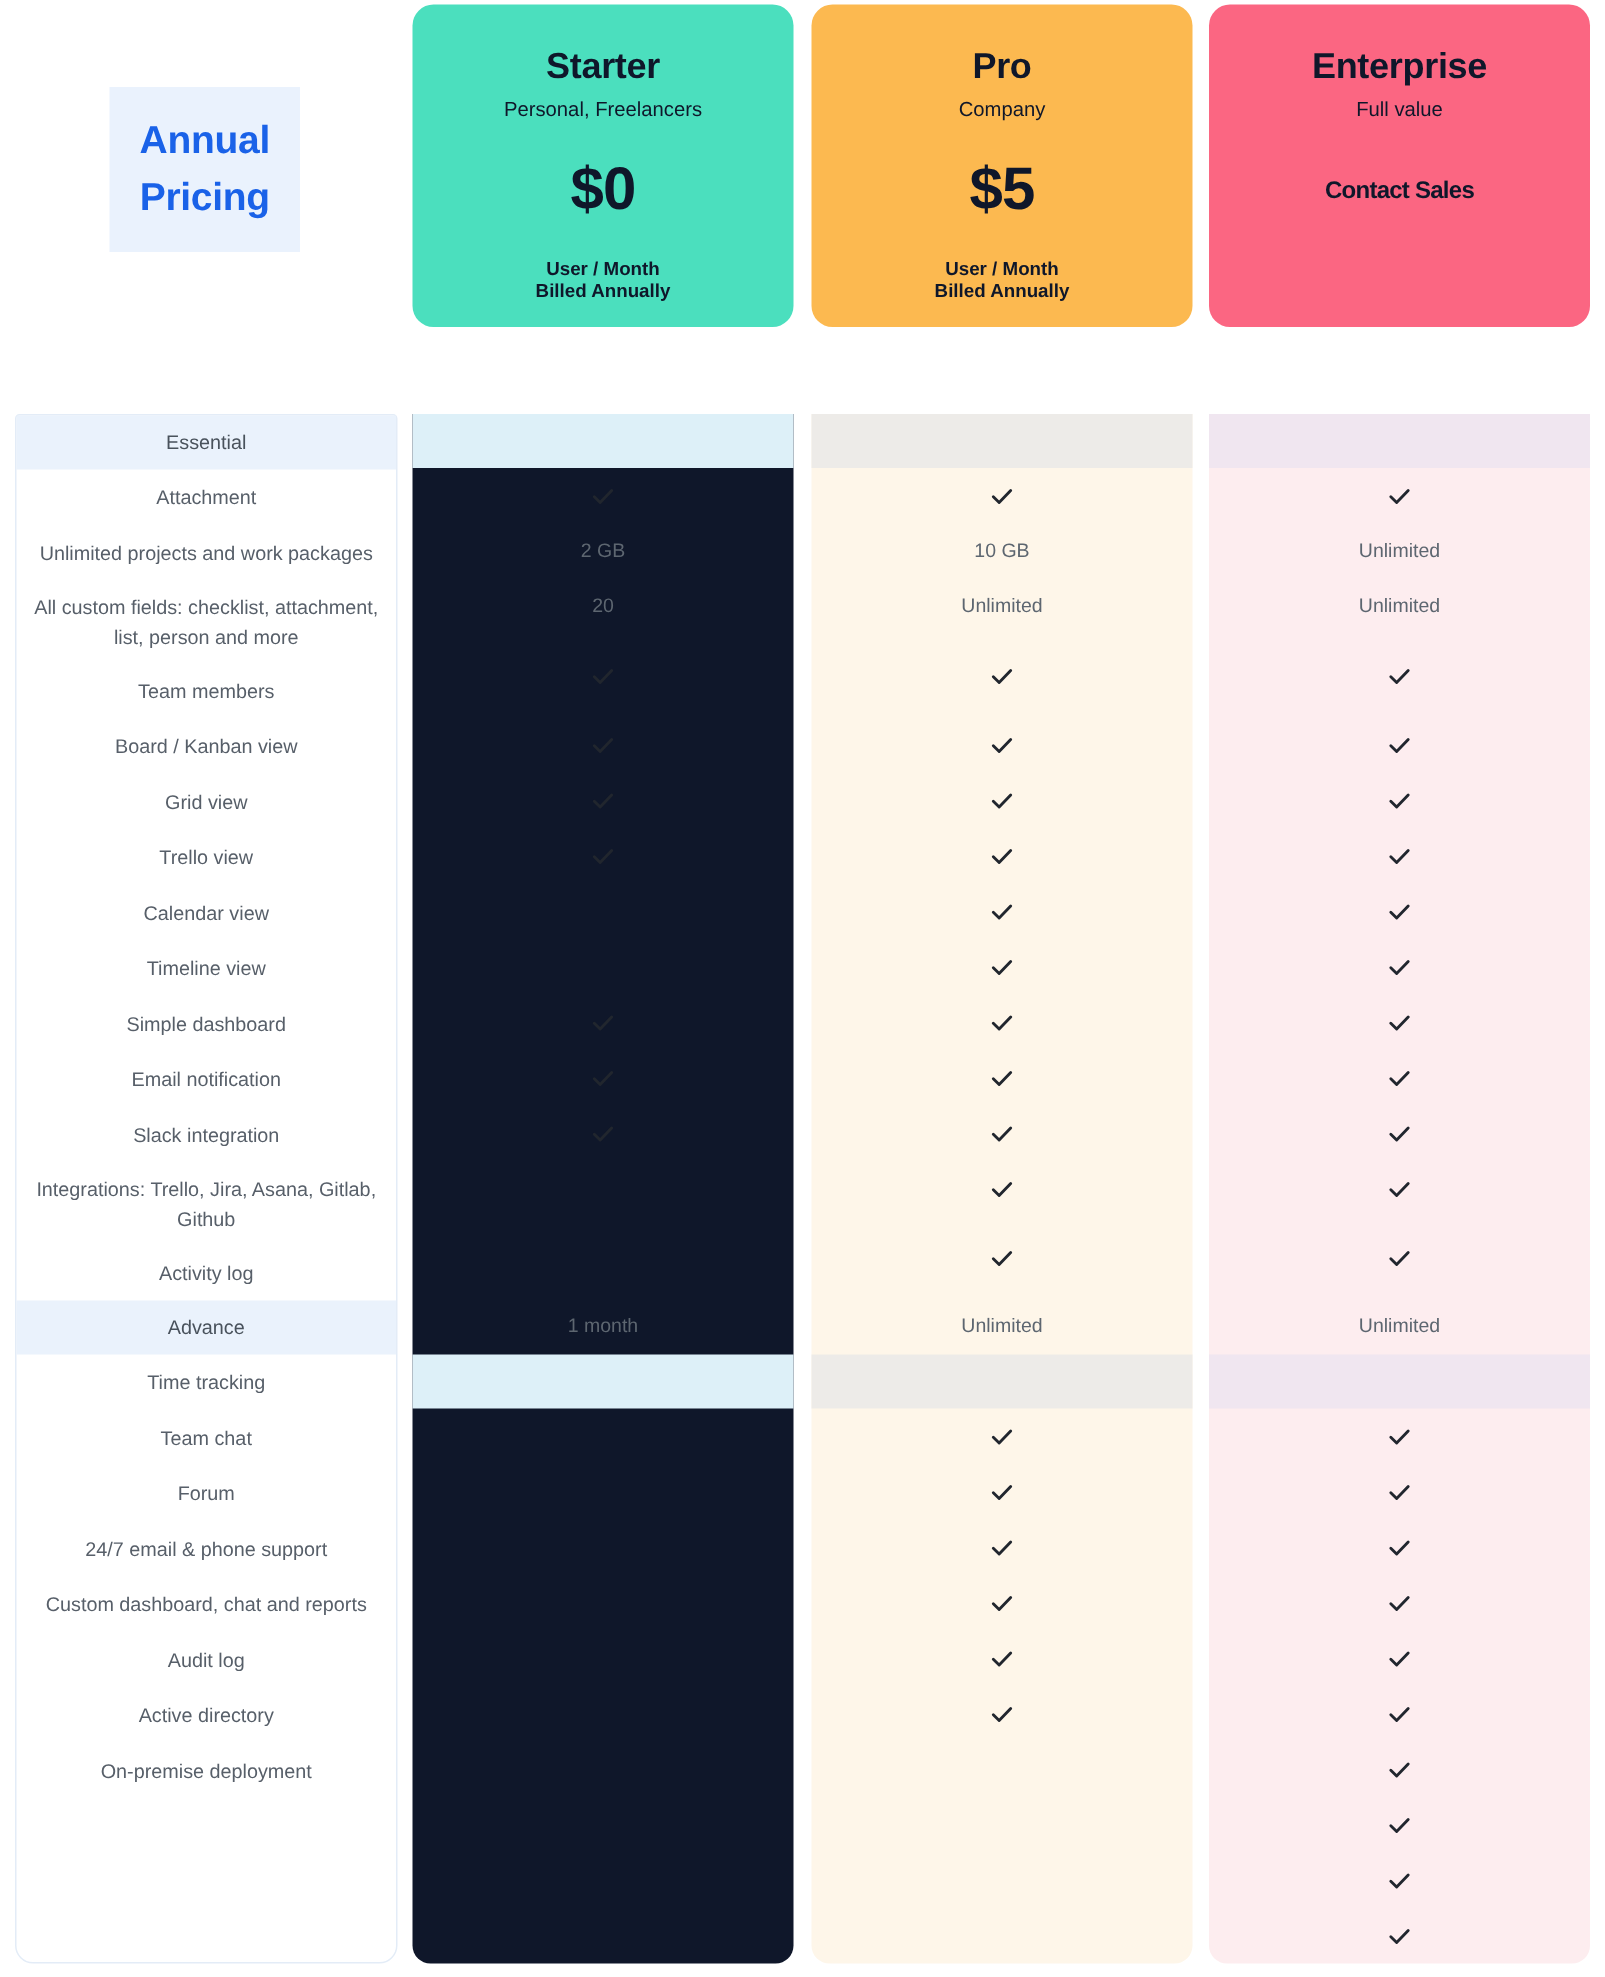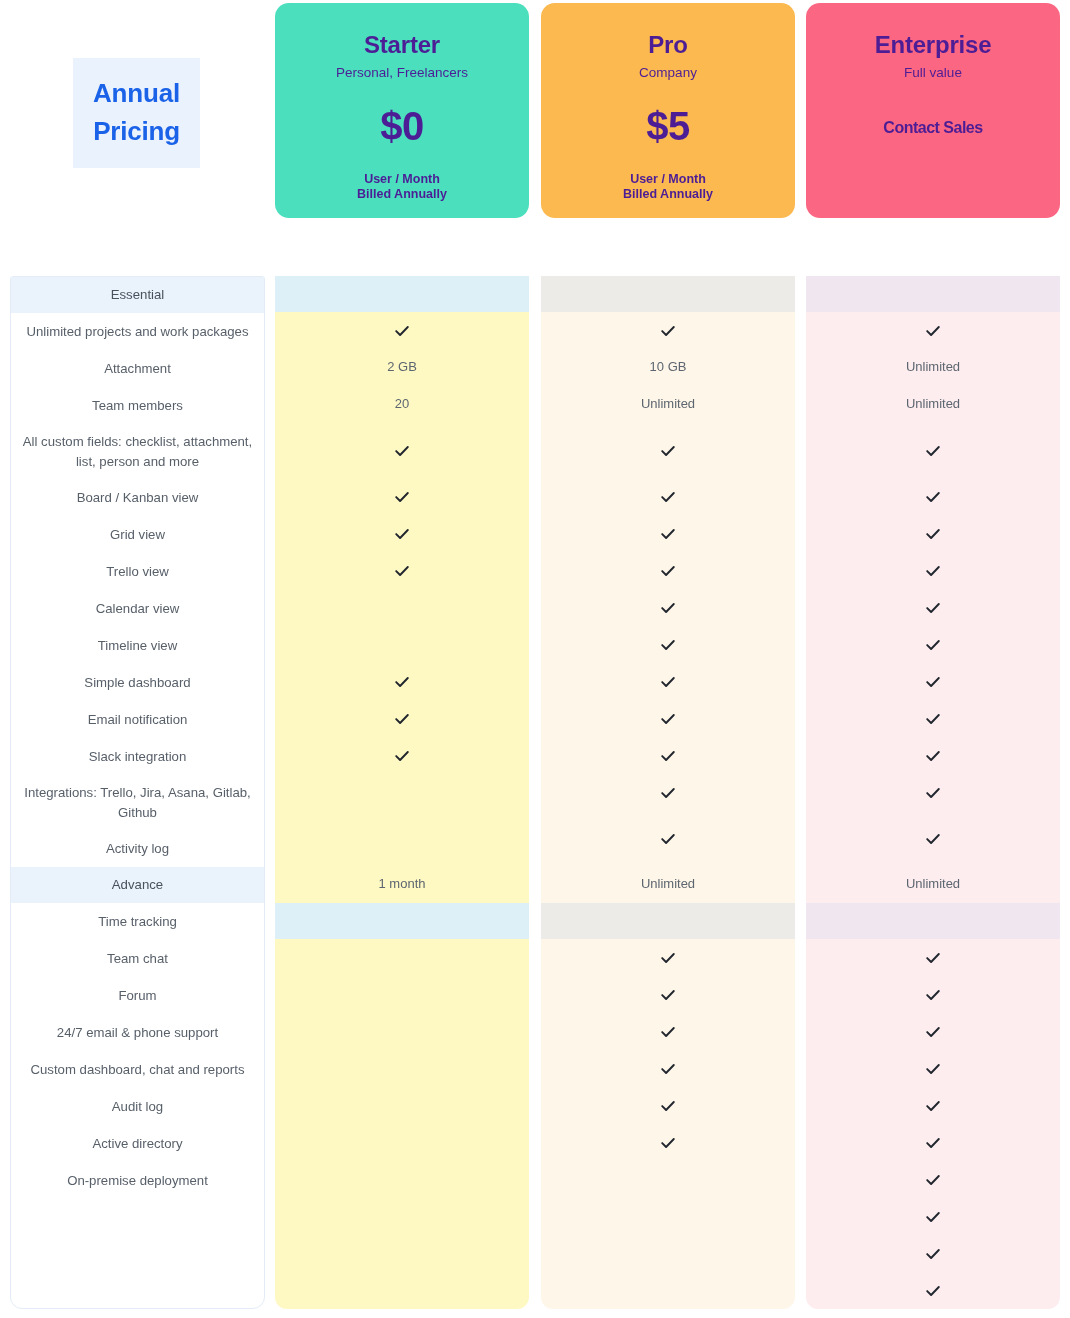--- a/index.html
+++ b/index.html
@@ -25,21 +25,21 @@
     font-size: 26px; font-weight: bold;
     line-height: 1.45; text-align: center;
     letter-spacing: -0.2px;
   }
 
   .plan-card {
     position: absolute; top: 3px;
     width: 254px; height: 215px;
     border-radius: 14px;
     display: flex; flex-direction: column; align-items: center;
-    color: #4c1d95; text-align: center;
+    color: #0f172a; text-align: center;
   }
   .plan-card.starter    { left: 275px; background: #4bdfbe; }
   .plan-card.pro        { left: 541px; background: #fcb950; }
   .plan-card.enterprise { left: 806px; background: #fb6682; }
 
   .plan-name { font-size: 24px; font-weight: bold; letter-spacing: -0.2px; margin-top: 29px; line-height: 1.1; }
   .plan-tagline { font-size: 13.5px; font-weight: normal; margin-top: 7px; line-height: 1.2; }
   .plan-price { font-size: 40px; font-weight: bold; letter-spacing: -0.5px; line-height: 1; }
   .plan-price.money { margin-top: 24px; }
   .plan-price.contact { font-size: 16px; font-weight: bold; margin-top: 38px; }
@@ -52,21 +52,21 @@
   .col {
     position: absolute; top: 0;
     border-radius: 0 0 12px 12px;
   }
   .col-labels {
     left: 10px; width: 255px;
     background: #ffffff;
     border: 1px solid #e3ecf7;
     border-radius: 3px 3px 12px 12px;
   }
-  .col-starter    { left: 275px; width: 254px; background: #fef9c3; }
+  .col-starter    { left: 275px; width: 254px; background: #0f172a; }
   .col-pro        { left: 541px; width: 254px; background: #fef6e9; }
   .col-enterprise { left: 806px; width: 254px; background: #fdedef; }
 
   .cell {
     display: flex; align-items: center; justify-content: center;
     text-align: center;
     font-size: 13.2px; color: #5b6570;
     line-height: 1.45;
     padding: 0 10px;
   }
@@ -124,24 +124,24 @@
       <div class="plan-name">Enterprise</div>
       <div class="plan-tagline">Full value</div>
       <div class="plan-price contact">Contact Sales</div>
     </div>
 
   </div>
 
   <div class="table">
     <div class="col col-labels" id="col-labels" style="height: 1033px;">
         <div class="cell section" style="height: 36px;">Essential</div>
+        <div class="cell" style="height: 37px;">Attachment</div>
         <div class="cell" style="height: 37px;">Unlimited projects and work packages</div>
-        <div class="cell" style="height: 37px;">Attachment</div>
+        <div class="cell" style="height: 55px;">All custom fields: checklist, attachment, list, person and more</div>
         <div class="cell" style="height: 37px;">Team members</div>
-        <div class="cell" style="height: 55px;">All custom fields: checklist, attachment, list, person and more</div>
         <div class="cell" style="height: 37px;">Board / Kanban view</div>
         <div class="cell" style="height: 37px;">Grid view</div>
         <div class="cell" style="height: 37px;">Trello view</div>
         <div class="cell" style="height: 37px;">Calendar view</div>
         <div class="cell" style="height: 37px;">Timeline view</div>
         <div class="cell" style="height: 37px;">Simple dashboard</div>
         <div class="cell" style="height: 37px;">Email notification</div>
         <div class="cell" style="height: 37px;">Slack integration</div>
         <div class="cell" style="height: 55px;">Integrations: Trello, Jira, Asana, Gitlab, Github</div>
         <div class="cell" style="height: 37px;">Activity log</div>

